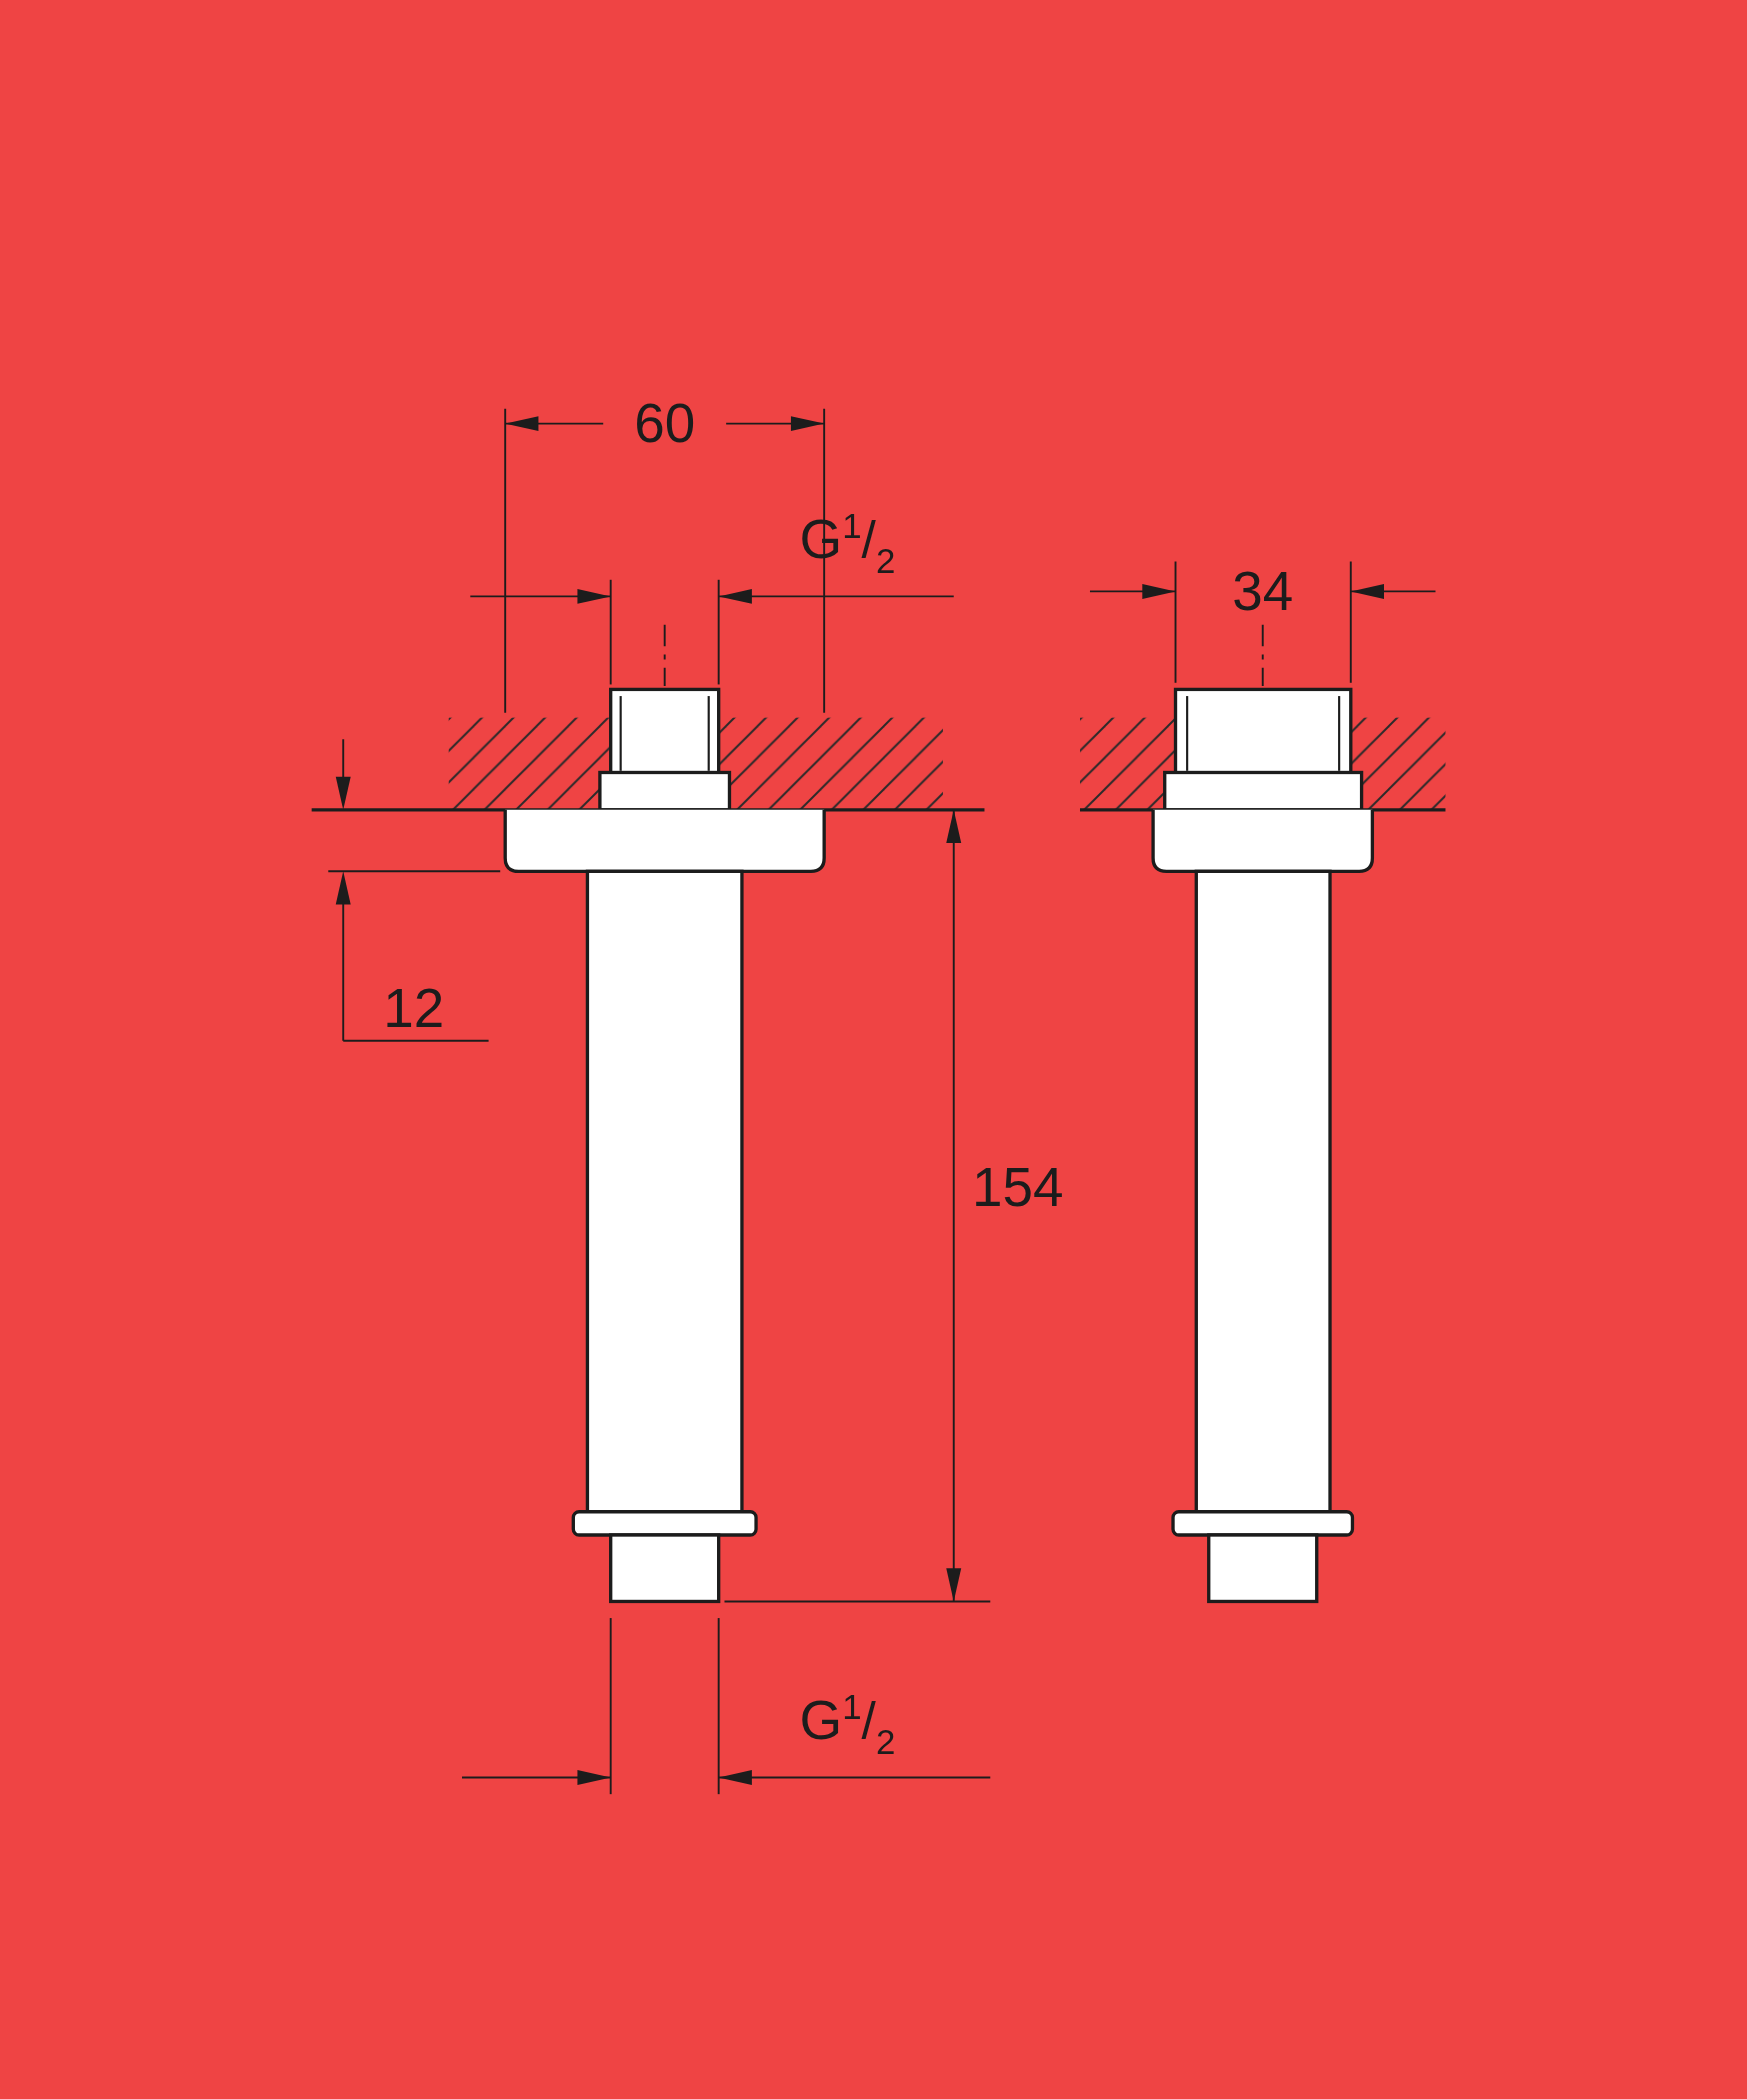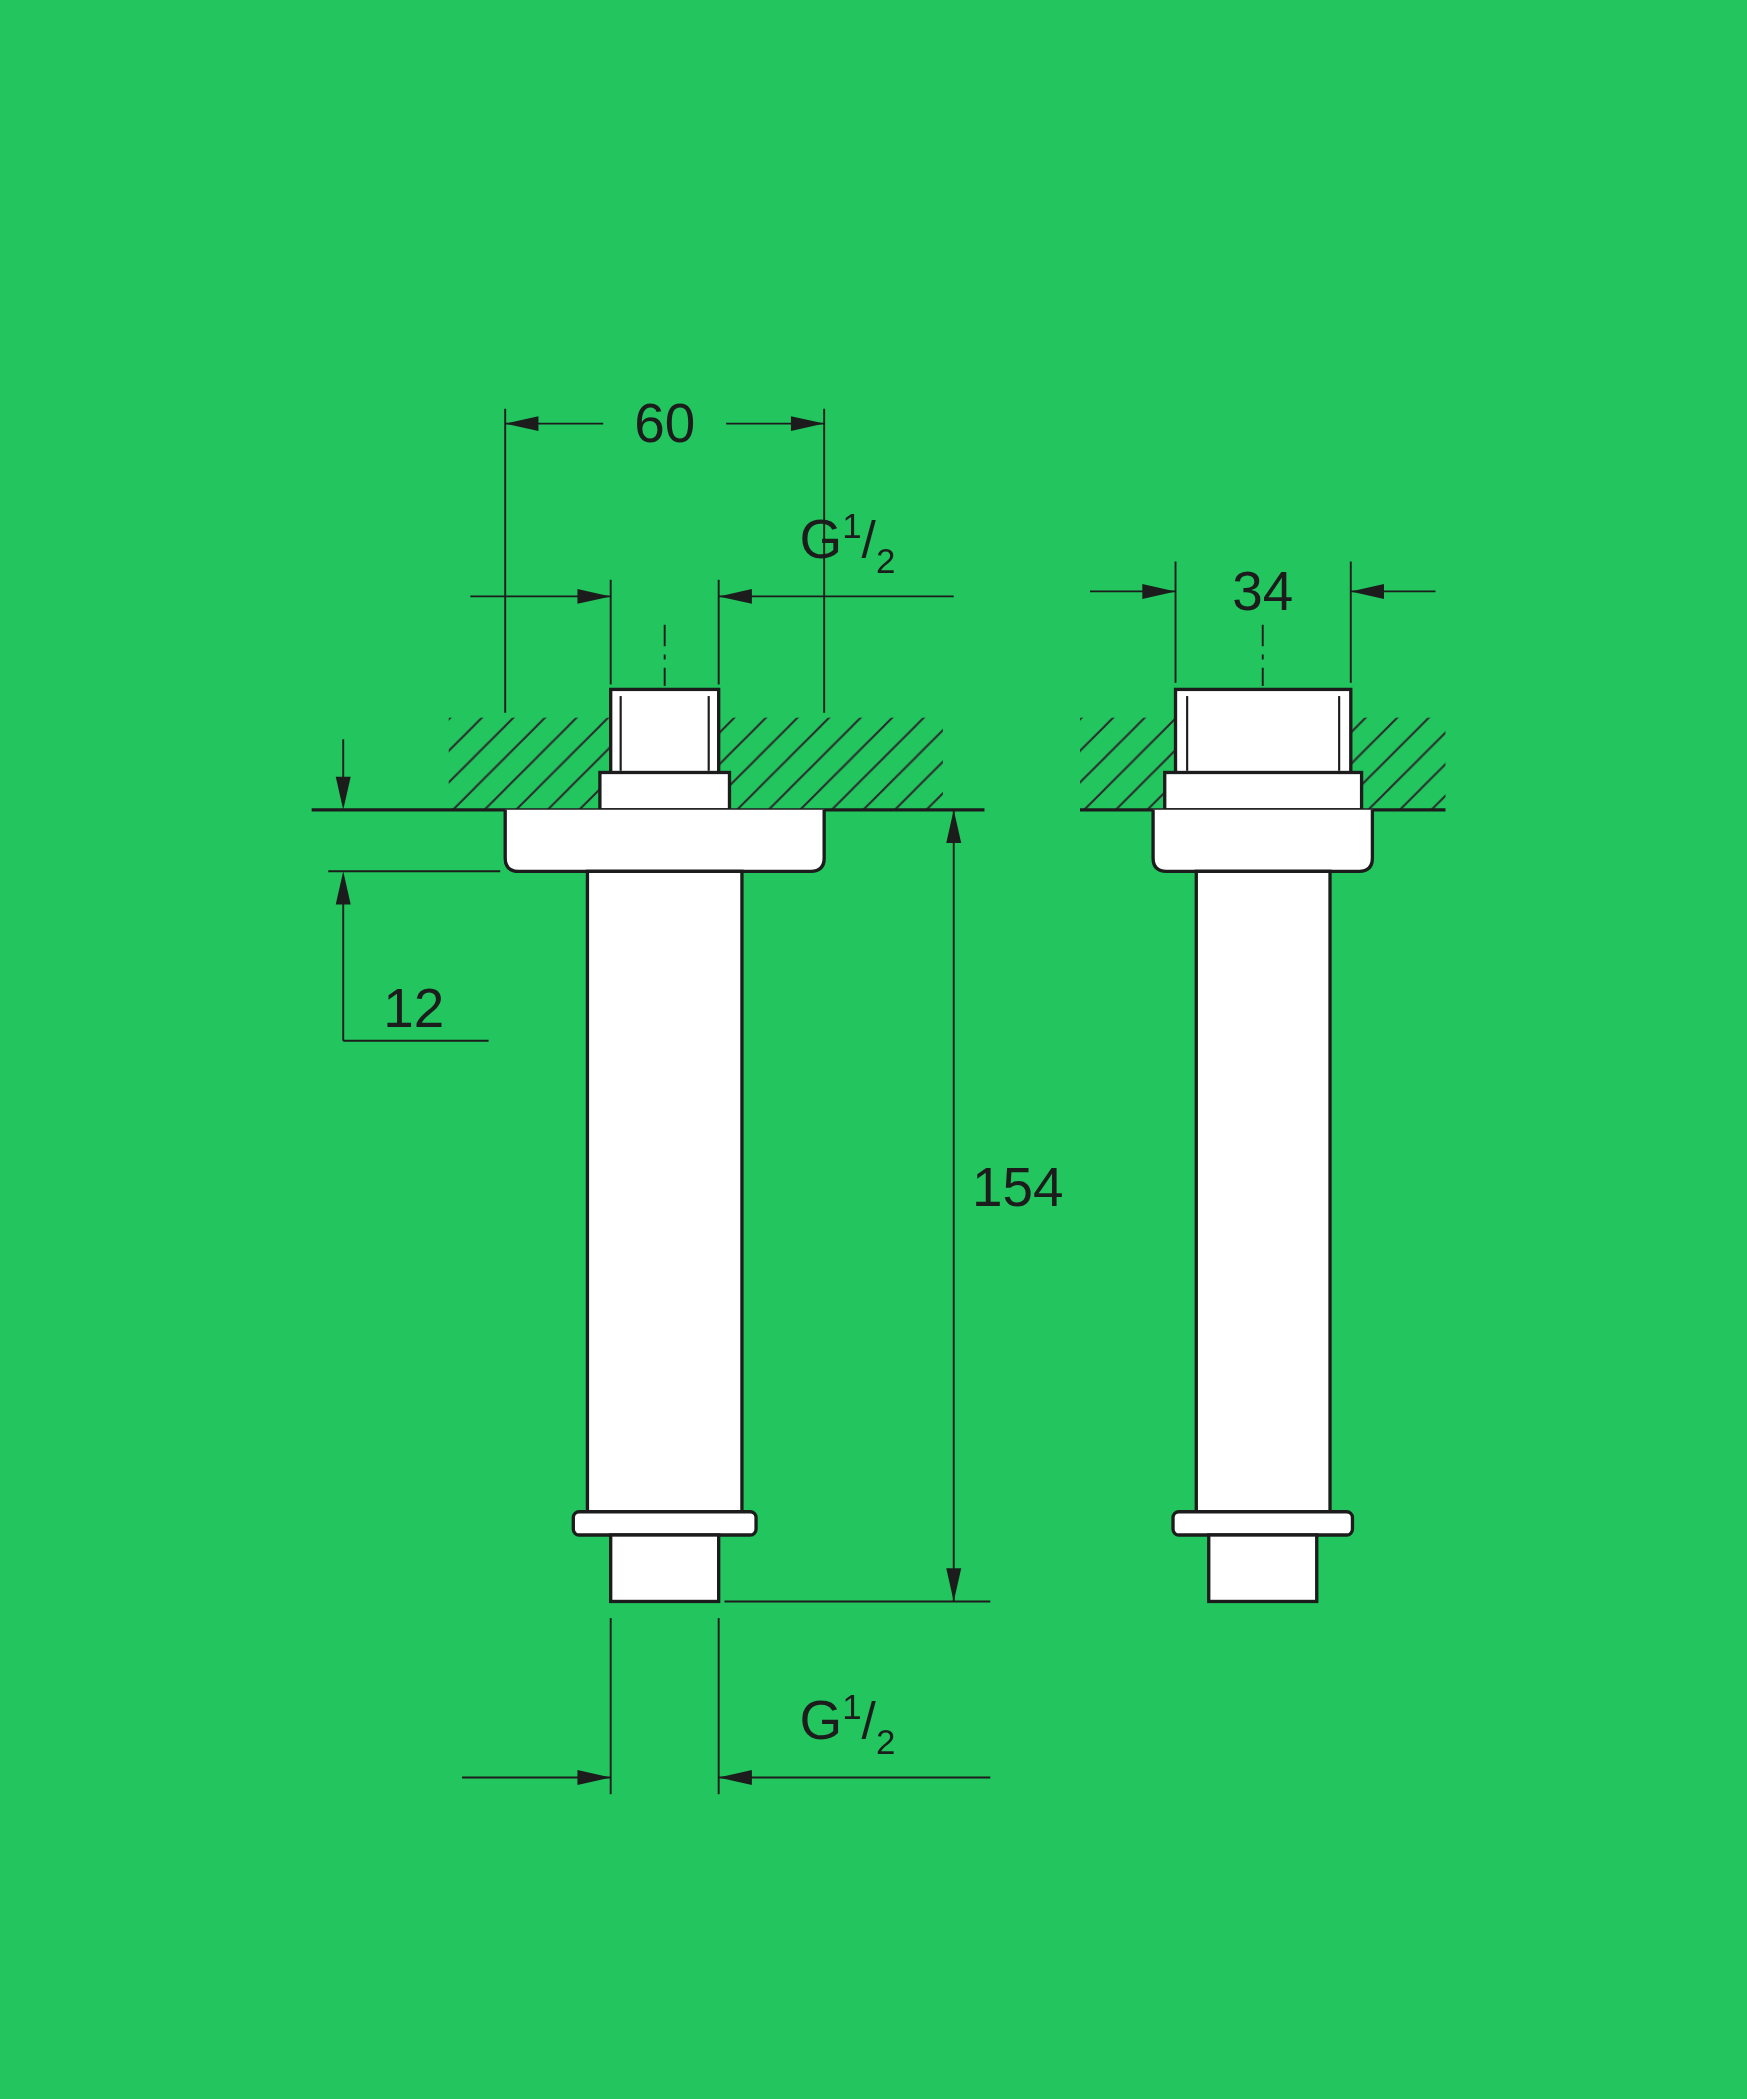--- a/index.html
+++ b/index.html
@@ -3,21 +3,21 @@
 <meta charset="utf-8">
 <style>
   html, body {
     margin: 0;
     padding: 0;
     background: #ffffff;
   }
   .page {
     width: 1748px;
     height: 2099px;
-    background: #22c55e;
+    background: #ef4444;
     position: relative;
     font-family: "Liberation Sans", sans-serif;
   }
   svg text {
     font-family: "Liberation Sans", sans-serif;
     fill: #1c1c1c;
   }
   .objline   { stroke: #1c1c1c; stroke-width: 4;   fill: none; }
   .objfill   { stroke: #1c1c1c; stroke-width: 4;   fill: #ffffff; }
   .thinline  { stroke: #1c1c1c; stroke-width: 2.6; fill: none; }

